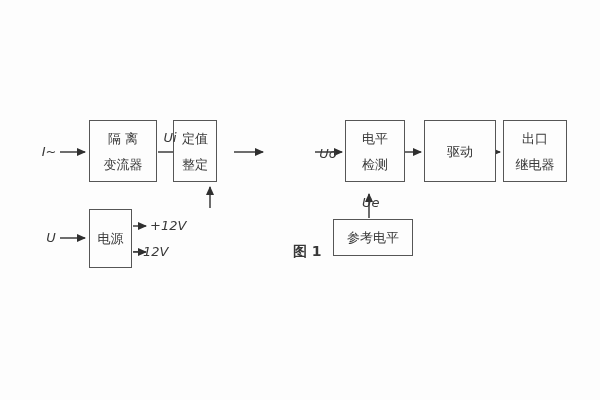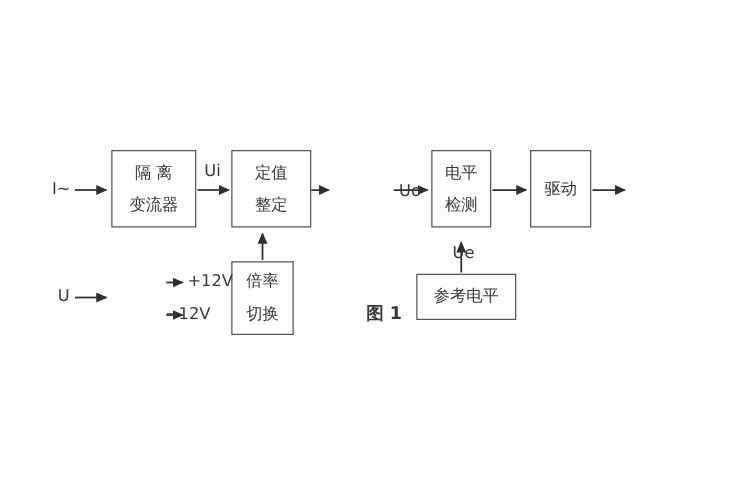--- a/index.html
+++ b/index.html
@@ -26,20 +26,21 @@
     display:flex;flex-direction:column;align-items:center;justify-content:center;
     gap:9px;
     font-size:13px;
   }
   .bl{line-height:17px;white-space:nowrap;display:block;}
   .lab{
     position:absolute;
     font-size:13px;
     line-height:14px;
     white-space:nowrap;
+    font-style:italic;
   }
   .lab.center{transform:translate(-50%,-50%);}
   .caption{
     position:absolute;
     font-size:14px;
     line-height:15px;
     white-space:nowrap;
     font-weight:bold;
   }
 </style>
@@ -65,41 +66,44 @@
     <line class="wire" x1="133" y1="252" x2="146" y2="252" marker-end="url(#ah)"></line>
     <line class="wire" x1="210" y1="208" x2="210" y2="187" marker-end="url(#ah)"></line>
     <line class="wire" x1="369" y1="218" x2="369" y2="194" marker-end="url(#ah)"></line>
   </svg>
 
   <div class="box" style="left:89px;top:120px;width:68px;height:62px">
     <span class="bl">隔 离</span>
     <span class="bl">变流器</span>
   </div>
 
-  <div class="box" style="left:185px;top:120px;width:64px;height:62px">
+  <div class="box" style="left:173px;top:120px;width:44px;height:62px">
     <span class="bl">定值</span>
     <span class="bl">整定</span>
   </div>
 
 
-  <div class="box" style="left:345px;top:120px;width:48px;height:62px">
+  <div class="box" style="left:345px;top:120px;width:60px;height:62px">
     <span class="bl">电平</span>
     <span class="bl">检测</span>
   </div>
 
-  <div class="box" style="left:424px;top:120px;width:49px;height:62px">
+  <div class="box" style="left:424px;top:120px;width:72px;height:62px">
     <span class="bl">驱动</span>
   </div>
 
+  <div class="box" style="left:503px;top:120px;width:64px;height:62px">
+    <span class="bl">出口</span>
+    <span class="bl">继电器</span>
+  </div>
 
+  <div class="box" style="left:89px;top:209px;width:43px;height:59px">
+    <span class="bl">电源</span>
+  </div>
 
-  <div class="box" style="left:185px;top:209px;width:50px;height:59px">
-    <span class="bl">倍率</span>
-    <span class="bl">切换</span>
-  </div>
 
   <div class="box" style="left:333px;top:219px;width:80px;height:37px">
     <span class="bl">参考电平</span>
   </div>
 
   <span class="lab center" style="left:49px;top:152px">I~</span>
   <span class="lab center" style="left:51px;top:238px">U</span>
   <span class="lab center" style="left:170px;top:138px">Ui</span>
   <span class="lab center" style="left:328px;top:154px">Uo</span>
   <span class="lab" style="left:362px;top:196px">Ue</span>

